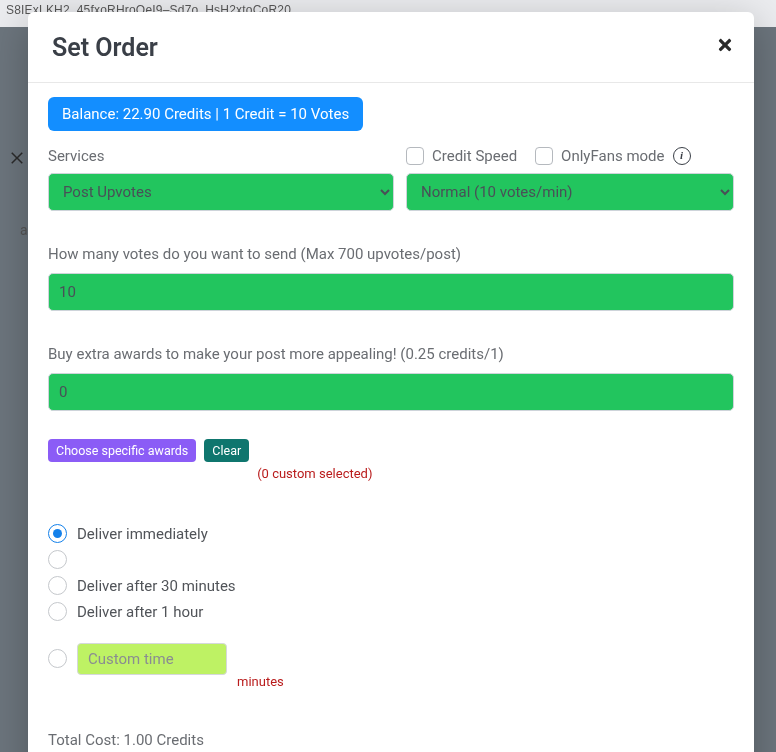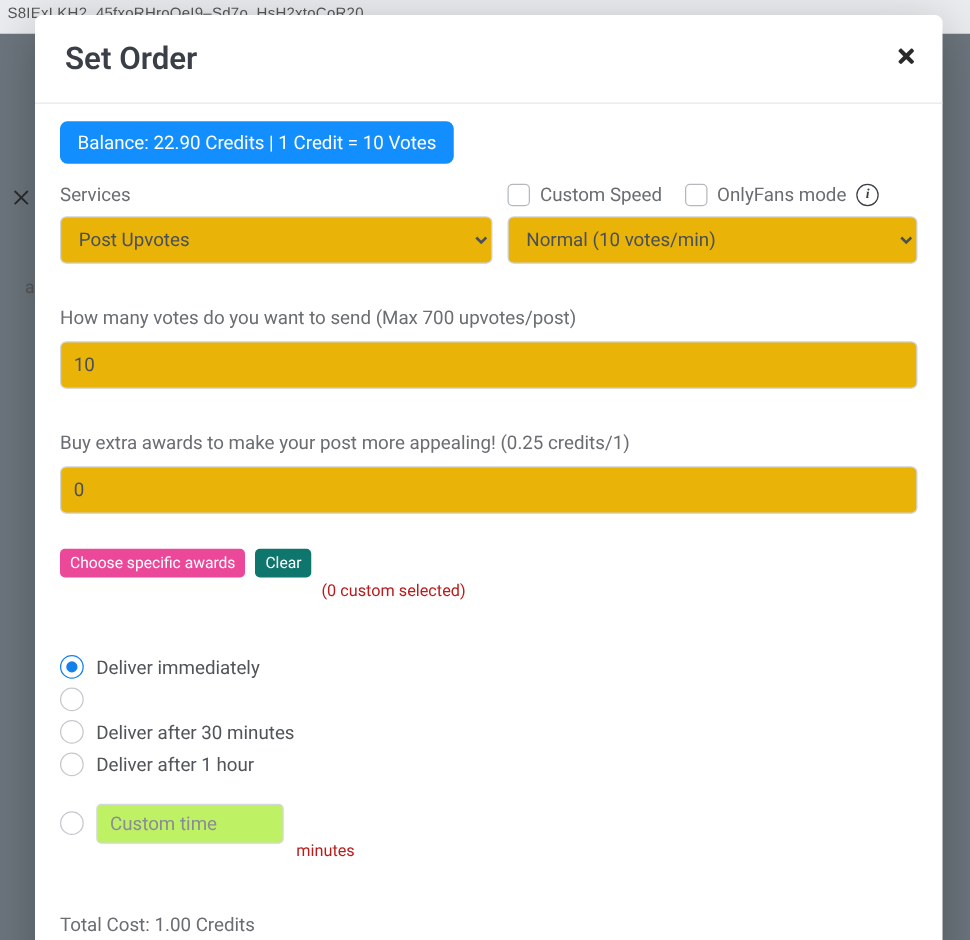--- a/index.html
+++ b/index.html
@@ -150,21 +150,21 @@
     color: #3a3f47;
     line-height: 1;
   }
   select.form-control, input.form-control {
     width: 100%;
     box-sizing: border-box;
     height: 38px;
     padding: 6px 10px;
     font-size: 15px;
     color: #495057;
-    background: #eab308;
+    background: #22c55e;
     border: 1px solid #ced4da;
     border-radius: 5px;
     font-family: inherit;
   }
   select.form-control {
     appearance: auto;
   }
   .section-label {
     color: #6a6d72;
     font-size: 15px;
@@ -178,21 +178,21 @@
     margin-top: 10px;
   }
   .pill {
     display: inline-block;
     font-size: 12.5px;
     color: #fff;
     padding: 4px 8px;
     border-radius: 4px;
     line-height: 1.2;
   }
-  .pill.cyan { background: #ec4899; }
+  .pill.cyan { background: #8b5cf6; }
   .pill.red  { background: #0f766e; }
   .muted-inline {
     color: #b91c1c;
     font-size: 13px;
     margin-top: 45px;
   }
   .radio-group {
     margin-top: 40px;
   }
   .radio-row {
@@ -304,21 +304,21 @@
         <div class="col left">
           <div class="field-label">Services</div>
           <select class="form-control">
             <option>Post Upvotes</option>
           </select>
         </div>
         <div class="col right">
           <div class="field-header">
             <span class="checkbox-wrap">
               <span class="faux-checkbox"></span>
-              <span>Custom Speed</span>
+              <span>Credit Speed</span>
             </span>
             <span class="checkbox-wrap">
               <span class="faux-checkbox"></span>
               <span>OnlyFans mode</span>
               <span class="info-icon">i</span>
             </span>
           </div>
           <select class="form-control">
             <option>Normal (10 votes/min)</option>
           </select>

